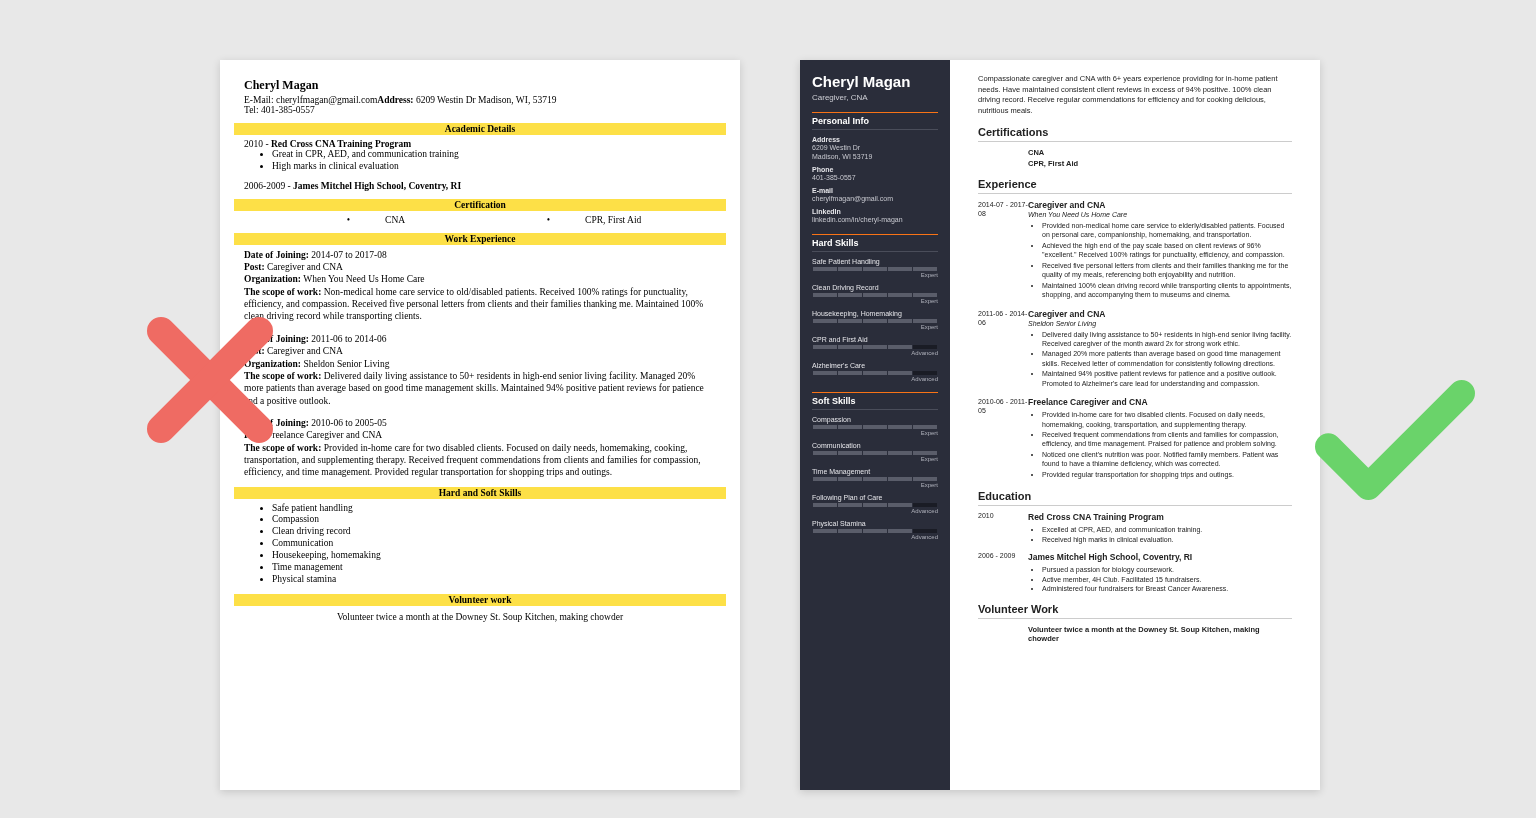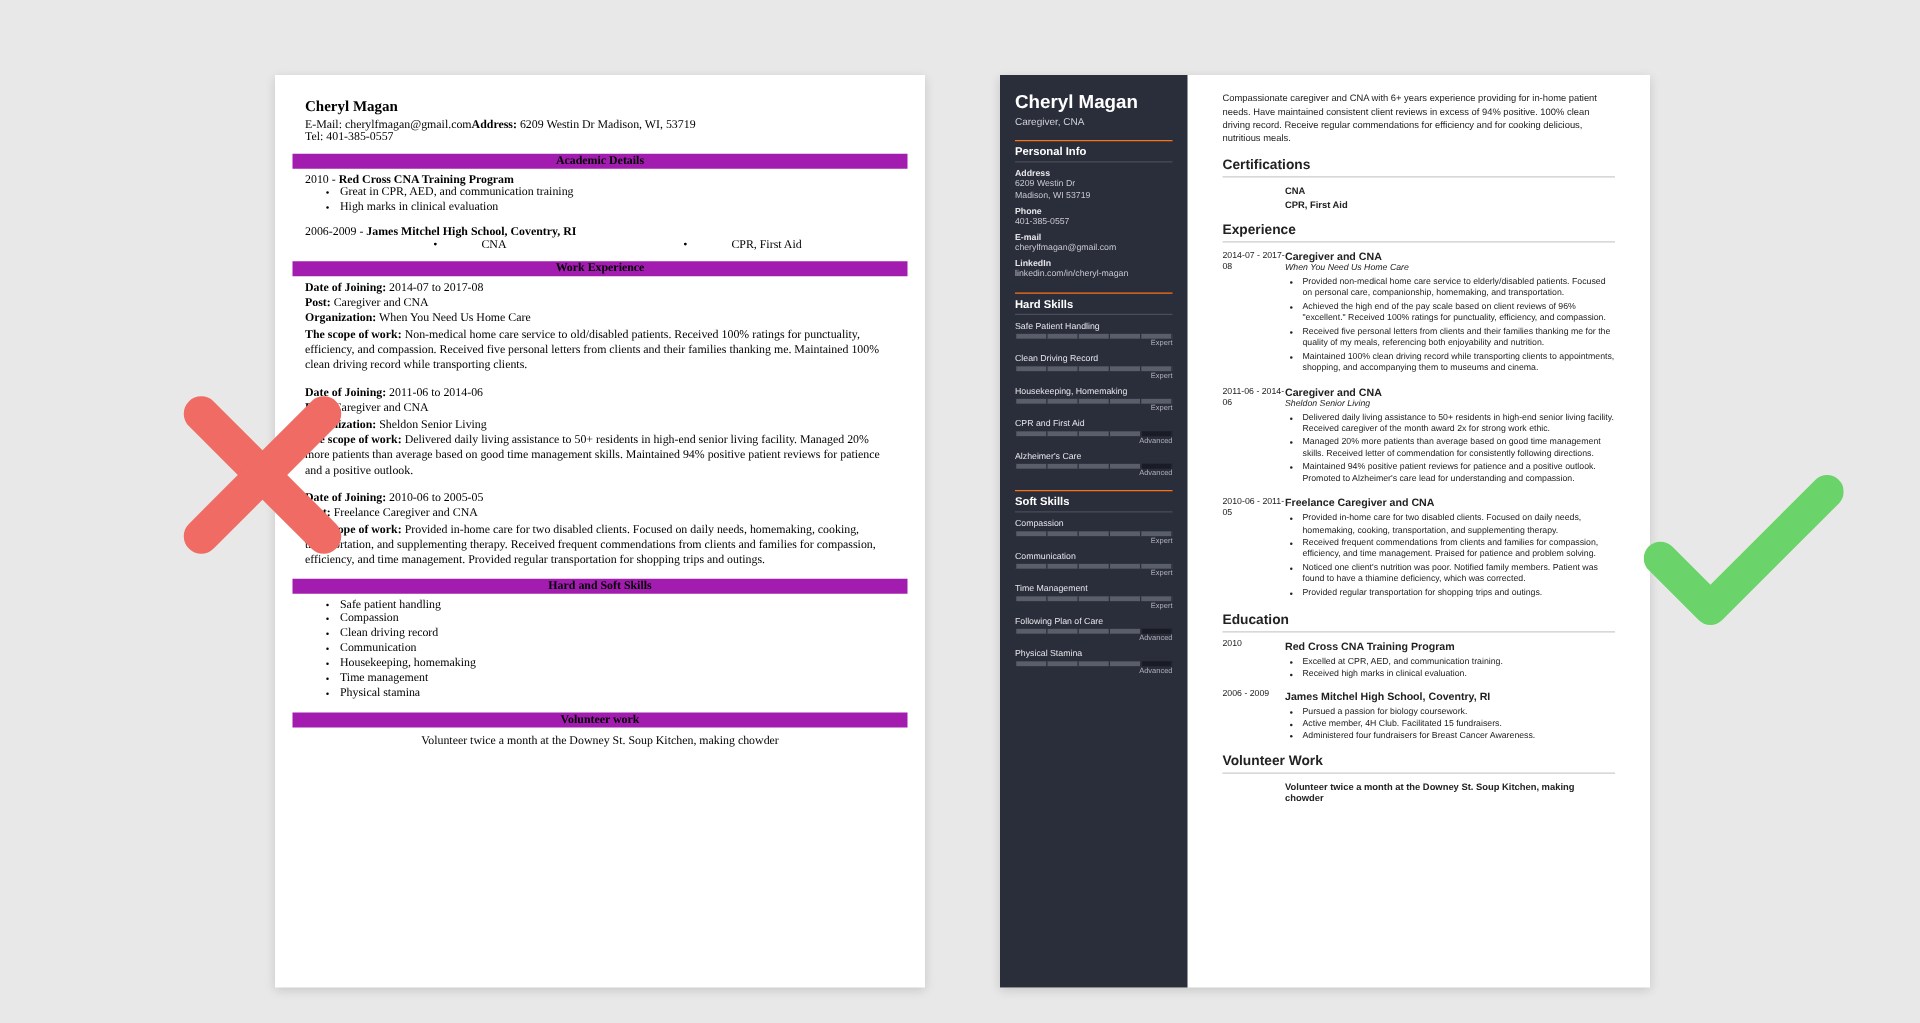--- a/index.html
+++ b/index.html
@@ -21,21 +21,21 @@
     left: 220px; top: 60px;
     width: 520px; height: 730px;
     padding: 18px 24px;
     font-family: "Times New Roman", Times, serif;
     font-size: 9.5px;
     color: #000;
   }
   .left-page .name { font-weight: bold; font-size: 12px; }
   .left-page .contact-row { display: flex; font-size: 9.5px; margin-top: 2px;}
   .left-page .section-bar {
-    background: #a21caf;
+    background: #fde047;
     text-align: center;
     font-weight: bold;
     margin: 8px -10px 4px -10px;
     padding: 1px 0;
     font-size: 9.5px;
   }
   .left-page .edu-line { margin-top: 0; }
   .left-page .edu-line b { font-weight: bold; }
   .left-page ul { list-style: disc; margin-left: 28px; }
   .left-page ul li { line-height: 1.25; }
@@ -122,20 +122,21 @@
   <div><span>Tel:</span> <span>401-385-0557</span></div>
 
   <div class="section-bar">Academic Details</div>
   <div class="edu-line"><span>2010 -</span> <b>Red Cross CNA Training Program</b></div>
   <ul>
     <li>Great in CPR, AED, and communication training</li>
     <li>High marks in clinical evaluation</li>
   </ul>
   <div class="edu-line" style="margin-top:8px"><span>2006-2009 -</span> <b>James Mitchel High School, Coventry, RI</b></div>
 
+  <div class="section-bar">Certification</div>
   <div class="cert-row">
     <span>• &nbsp;&nbsp;<span>CNA</span></span>
     <span>• &nbsp;&nbsp;<span>CPR, First Aid</span></span>
   </div>
 
   <div class="section-bar">Work Experience</div>
   <div class="work">
     <p><b>Date of Joining:</b> <span>2014-07 to 2017-08</span></p>
     <p><b>Post:</b> <span>Caregiver and CNA</span></p>
     <p><b>Organization:</b> <span>When You Need Us Home Care</span></p>

